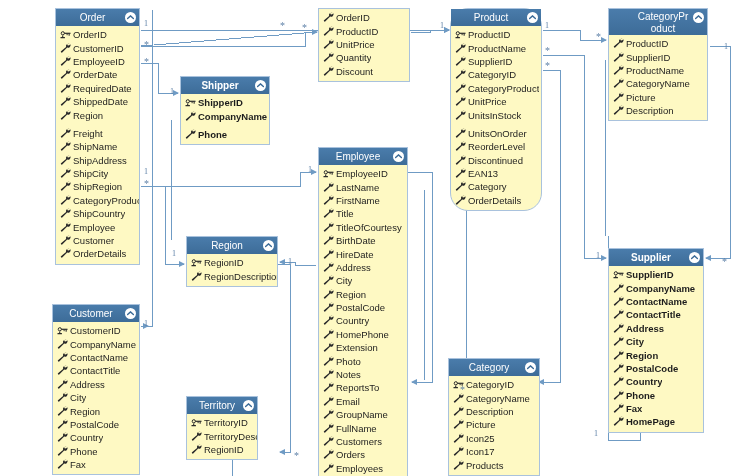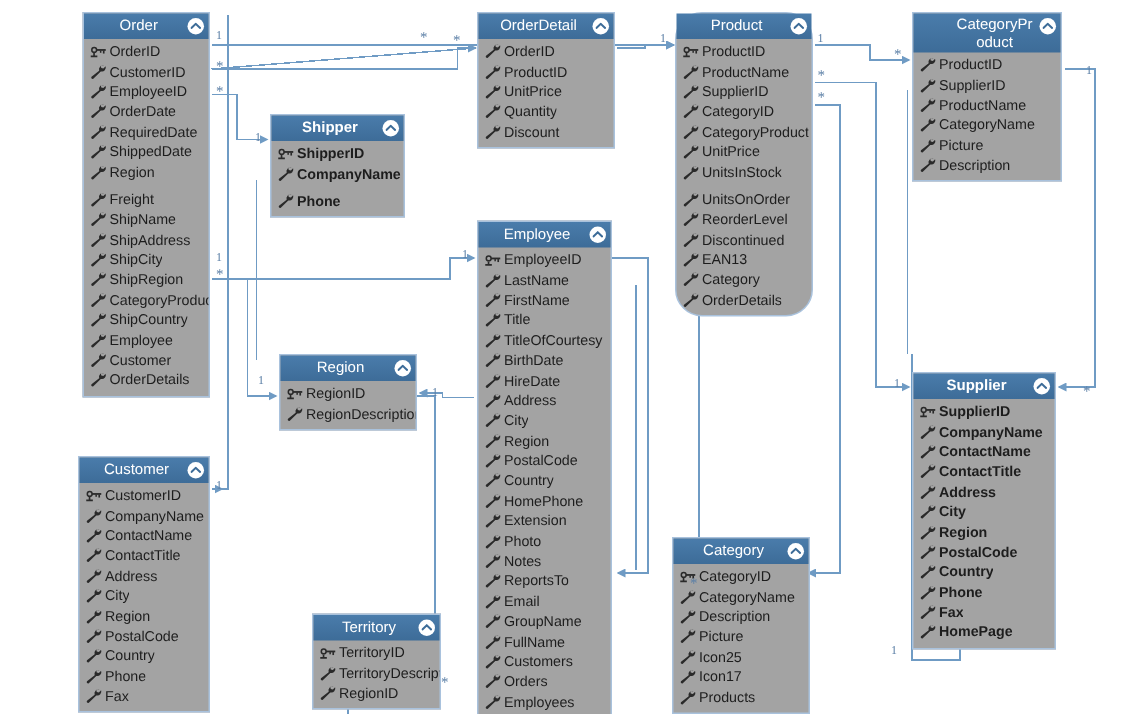--- a/index.html
+++ b/index.html
@@ -8,21 +8,21 @@
     background:#ffffff;
     font-family:"Liberation Sans","DejaVu Sans",sans-serif;
     overflow:hidden;
     position:relative;
   }
   #canvas{position:absolute;left:0;top:0;width:750px;height:476px;}
   svg.wires{position:absolute;left:0;top:0;width:750px;height:476px;pointer-events:none;}
 
   .entity{
     position:absolute;
-    background:#a3a3a3;
+    background:#fef9c3;
     border:1px solid #a9c2dd;
     box-sizing:border-box;
     box-shadow:0 0 0 1px rgba(255,255,255,0.0);
   }
   .entity .hdr{
     height:17px;
     background:#41729f;
     background:linear-gradient(#4a7cab,#3d6c98);
     color:#ffffff;
     font-size:10px;
@@ -437,21 +437,21 @@
         <div class="f">
           <span class="ic"><svg width="11" height="10" viewBox="0 0 11 10">
               <g fill="#2a2a2a">
                 <path d="M9.6 0.9 a2.6 2.6 0 0 0 -3.5 3.2 L1.0 8.2 a0.9 0.9 0 0 0 1.2 1.3 L7.2 4.6 a2.6 2.6 0 0 0 3.2 -3.4 L8.9 2.6 L7.5 2.3 L7.2 0.9 z"></path>
               </g>
             </svg></span>
           <span class="nm">Fax</span>
         </div>
       </div>
     </div>
-    <div class="entity" style="left: 186px; top: 409px; width: 86px; margin-left: 22px;">
+    <div class="entity" style="left: 186px; top: 396px; width: 72px;">
       <div class="hdr">Territory<div class="collapse">
           <svg width="7" height="5" viewBox="0 0 7 5">
             <path d="M0.6 3.6 L3.5 0.9 L6.4 3.6" fill="none" stroke="#3d6c98" stroke-width="1.4" stroke-linecap="round"></path>
           </svg>
         </div></div>
       <div class="fields">
         <div class="f">
           <span class="ic"><svg width="11" height="10" viewBox="0 0 11 10">
               <g fill="#2a2a2a">
                 <path d="M1.2 4.3 a1.6 1.6 0 1 1 3.2 0 a1.6 1.6 0 0 1 -3.2 0z" fill="none" stroke="#2a2a2a" stroke-width="1"></path>
@@ -475,25 +475,20 @@
           <span class="ic"><svg width="11" height="10" viewBox="0 0 11 10">
               <g fill="#2a2a2a">
                 <path d="M9.6 0.9 a2.6 2.6 0 0 0 -3.5 3.2 L1.0 8.2 a0.9 0.9 0 0 0 1.2 1.3 L7.2 4.6 a2.6 2.6 0 0 0 3.2 -3.4 L8.9 2.6 L7.5 2.3 L7.2 0.9 z"></path>
               </g>
             </svg></span>
           <span class="nm">RegionID</span>
         </div>
       </div>
     </div>
     <div class="entity" style="left: 318px; top: 8px; width: 92px;">
-      <div class="hdr">OrderDetail<div class="collapse">
-          <svg width="7" height="5" viewBox="0 0 7 5">
-            <path d="M0.6 3.6 L3.5 0.9 L6.4 3.6" fill="none" stroke="#3d6c98" stroke-width="1.4" stroke-linecap="round"></path>
-          </svg>
-        </div></div>
       <div class="fields">
         <div class="f">
           <span class="ic"><svg width="11" height="10" viewBox="0 0 11 10">
               <g fill="#2a2a2a">
                 <path d="M9.6 0.9 a2.6 2.6 0 0 0 -3.5 3.2 L1.0 8.2 a0.9 0.9 0 0 0 1.2 1.3 L7.2 4.6 a2.6 2.6 0 0 0 3.2 -3.4 L8.9 2.6 L7.5 2.3 L7.2 0.9 z"></path>
               </g>
             </svg></span>
           <span class="nm">OrderID</span>
         </div>
         <div class="f">

